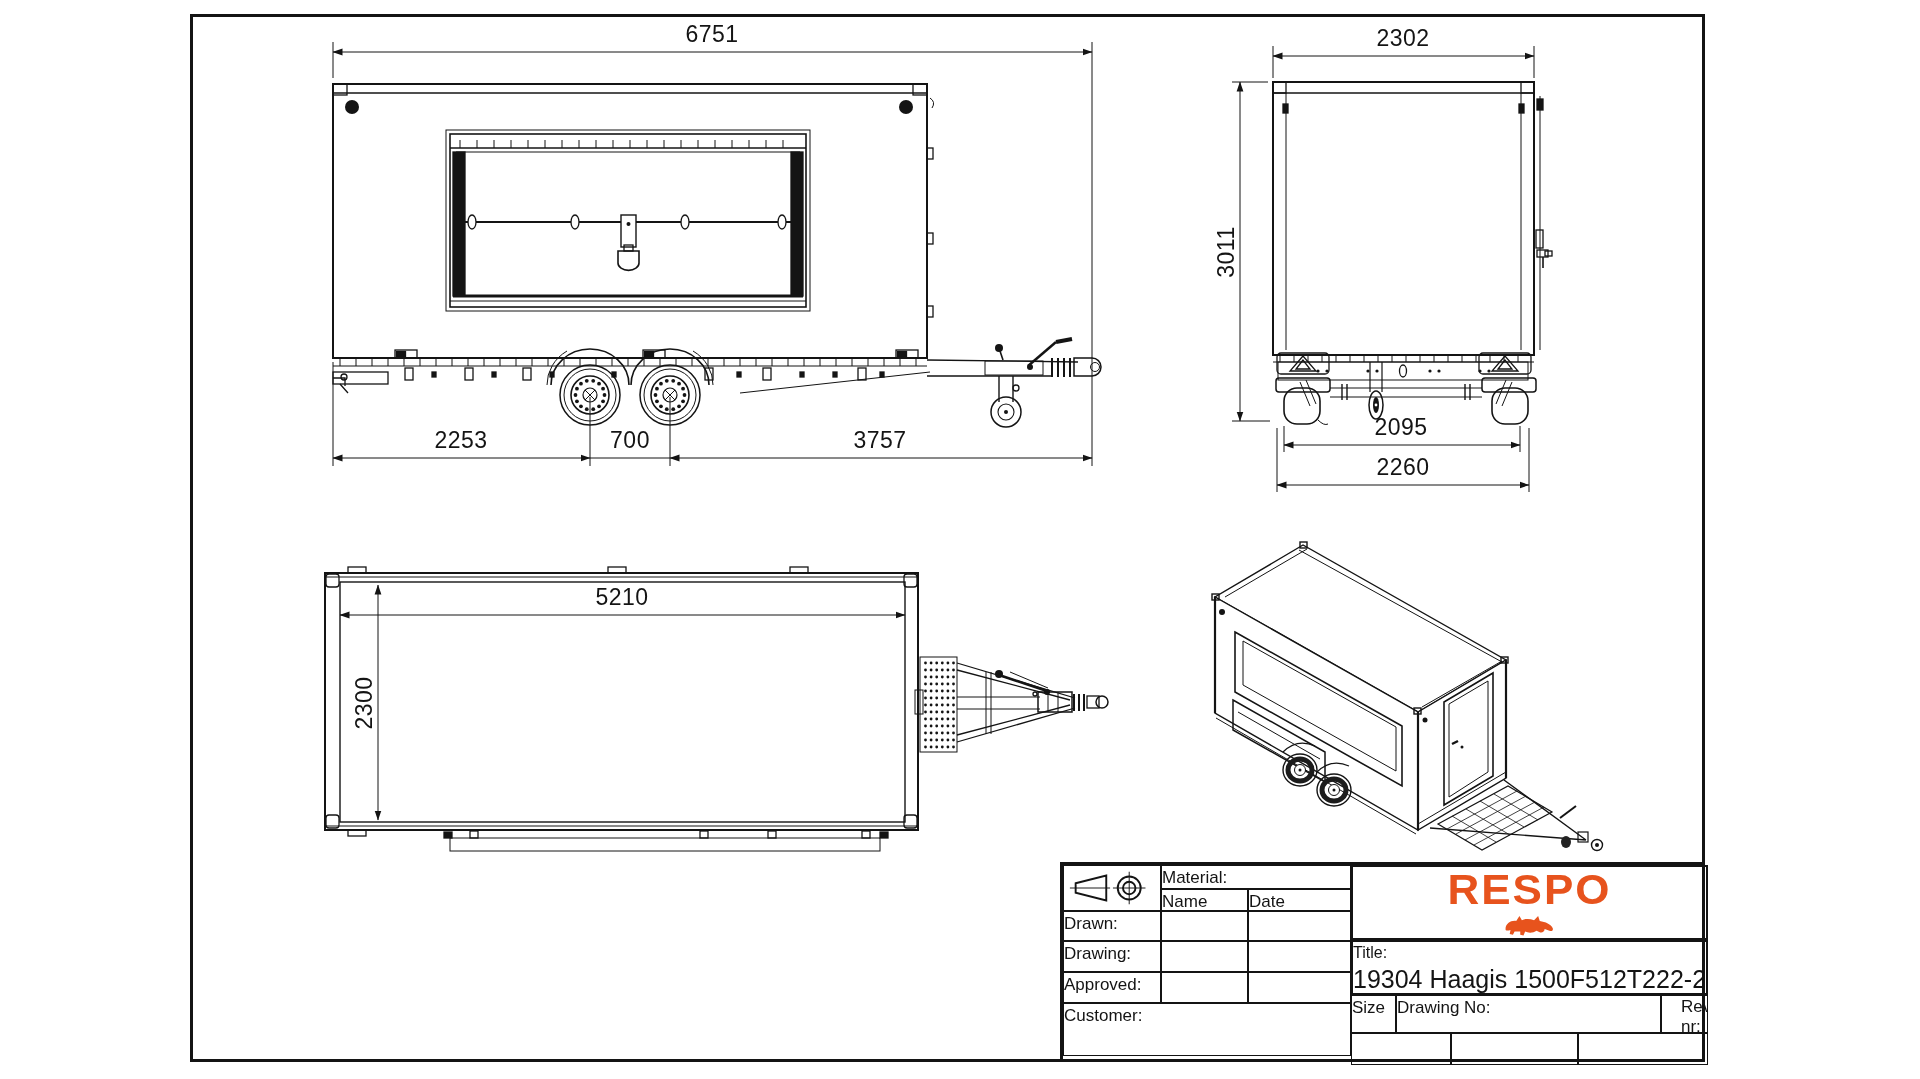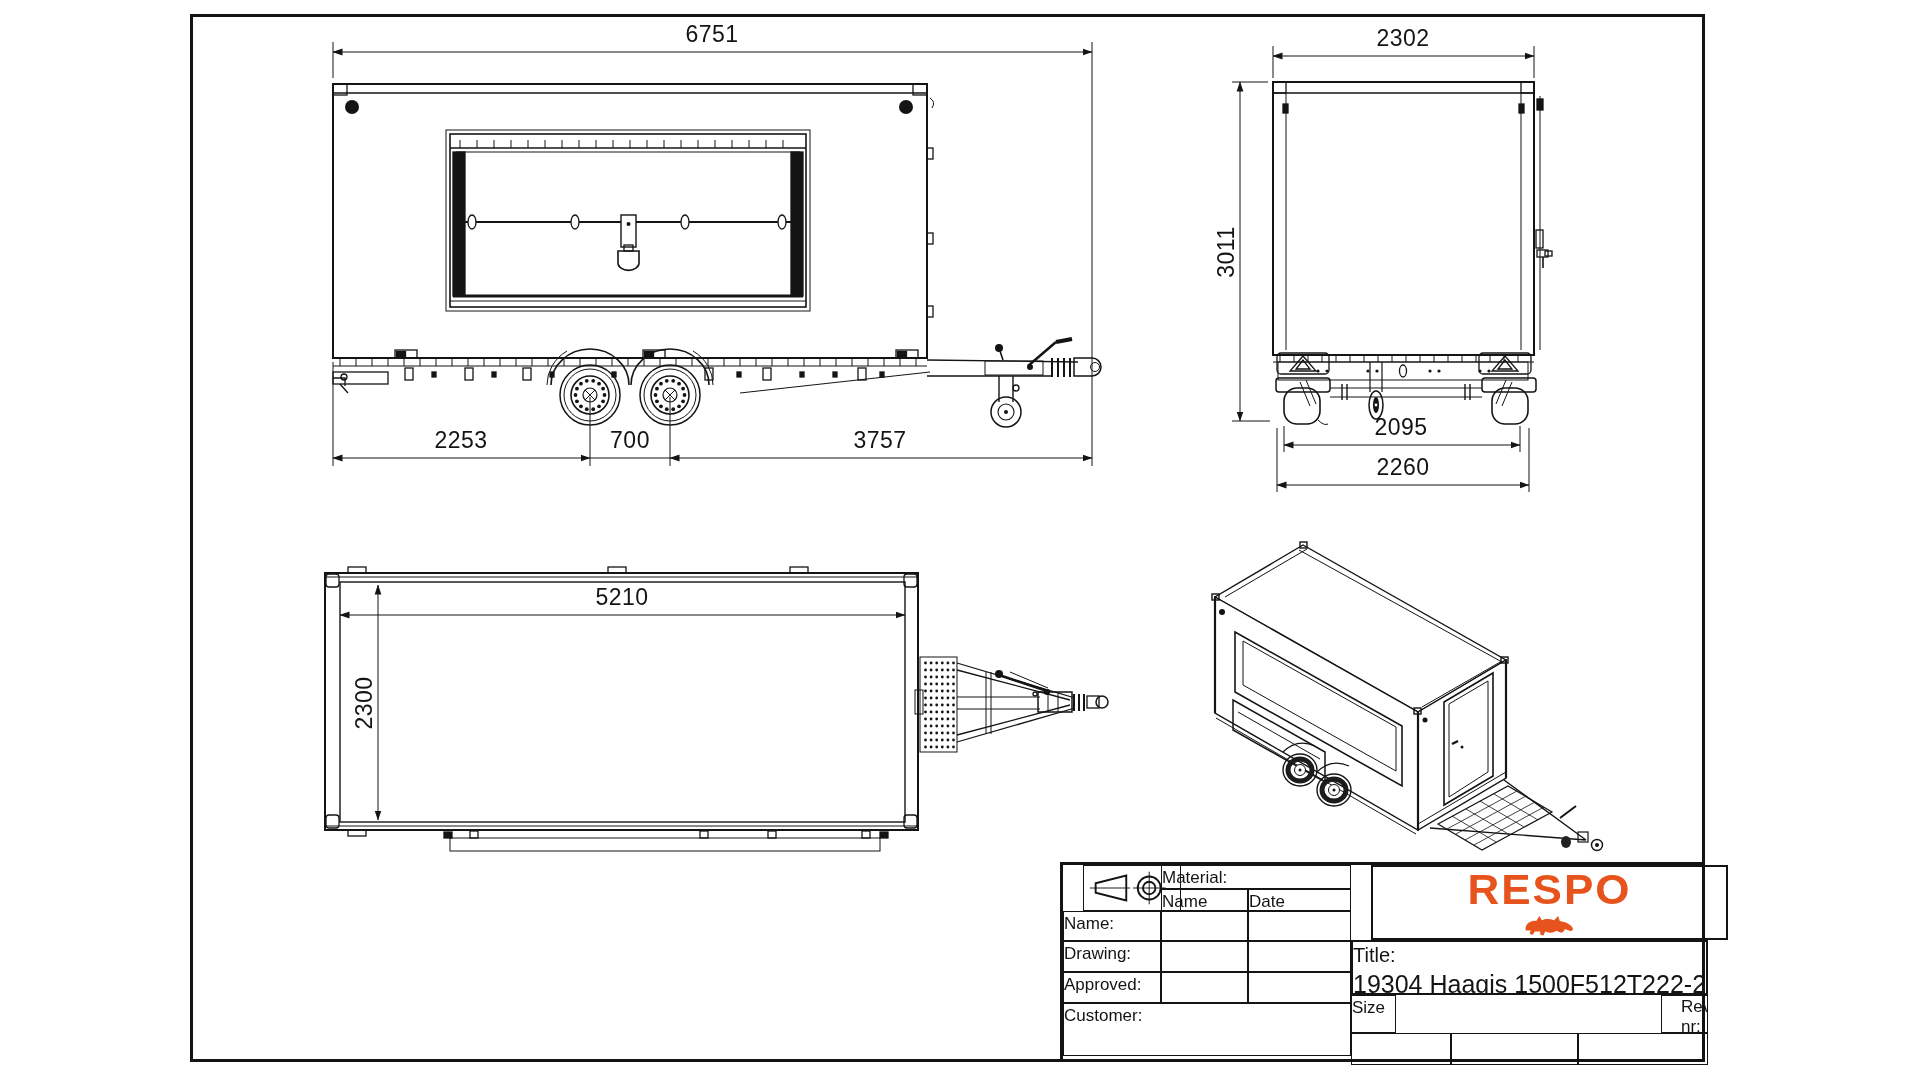--- a/index.html
+++ b/index.html
@@ -9,21 +9,21 @@
     border:3.5px solid #141414;box-sizing:border-box;background:#fff;}
   svg.art{position:absolute;left:0;top:0;width:1920px;height:1079px;}
   .dim{position:absolute;font-size:23px;line-height:1;white-space:nowrap;
     transform:translate(-50%,-100%);letter-spacing:.5px;}
   .dim.rot{transform:translate(-50%,-50%) rotate(-90deg);}
   
   .tb{position:absolute;left:1060px;top:862px;width:645px;height:200px;
     border:3px solid #141414;box-sizing:border-box;background:#fff;}
   .tb .cell{position:absolute;border:1.2px solid #141414;box-sizing:border-box;
     font-size:17px;padding:2px 0;overflow:hidden;}
-  .tb .nolab{padding:0;margin-left:20px;}
+  .tb .nolab{padding:0;}
   .tb-title-val{font-size:25px;margin-top:3px;white-space:nowrap;}
   .tb-small{font-size:12px;}
   .logo-wrap{display:flex;flex-direction:column;align-items:center;justify-content:flex-start;height:100%;}
   .respo-text{font-size:44px;font-weight:bold;letter-spacing:2px;line-height:1;
     transform:scaleY(.95);margin-top:1px;}
 </style>
 </head>
 <body>
 
 <div class="page">
@@ -535,21 +535,21 @@
           <circle cx="64" cy="17" r="6.5"></circle>
           <line x1="47" y1="17" x2="81" y2="17" stroke-width="1"></line>
           <line x1="64" y1="0" x2="64" y2="34" stroke-width="1"></line>
         </g>
       </svg>
     </div>
     <div class="cell" style="left:98px;top:0;width:190px;height:24px;">Material:</div>
     <div class="cell" style="left:98px;top:24px;width:87px;height:22px;">Name</div>
     <div class="cell" style="left:185px;top:24px;width:103px;height:22px;">Date</div>
 
-    <div class="cell" style="left:0;top:46px;width:98px;height:30px;">Name:</div>
+    <div class="cell" style="left:0;top:46px;width:98px;height:30px;">Drawn:</div>
     <div class="cell" style="left:98px;top:46px;width:87px;height:30px;"></div>
     <div class="cell" style="left:185px;top:46px;width:103px;height:30px;"></div>
 
     <div class="cell" style="left:0;top:76px;width:98px;height:31px;">Drawing:</div>
     <div class="cell" style="left:98px;top:76px;width:87px;height:31px;"></div>
     <div class="cell" style="left:185px;top:76px;width:103px;height:31px;"></div>
 
     <div class="cell" style="left:0;top:107px;width:98px;height:31px;">Approved:</div>
     <div class="cell" style="left:98px;top:107px;width:87px;height:31px;"></div>
     <div class="cell" style="left:185px;top:107px;width:103px;height:31px;"></div>
@@ -560,22 +560,23 @@
       <div class="logo-wrap">
         <div class="respo-text" style="color: rgb(231, 83, 29);">RESPO</div>
         <svg width="72" height="26" viewBox="0 0 72 32">
           <path class="bull" d="M6,22 C5,15 12,10 19,11 L23,5 L26,10 C30,8 36,8 41,10 L46,5 L48,11
             C55,12 62,15 64,20 C65,23 62,24 60,23 L54,21 C54,24 51,26 48,25 L44,23
             C40,26 34,26 30,24 L28,29 L24,28 L24,24 L17,24 L15,28 L11,27 L12,22 C9,23 7,23 6,22 Z" fill="#E7531D"></path>
         </svg>
       </div>
     </div>
     <div class="cell" style="left:288px;top:75px;width:357px;height:55px;border-width:2px;">
-      <div style="font-size:20px;">Title:</div>
+      <div style="font-size:16px;">Title:</div>
       <div class="tb-title-val">19304 Haagis 1500F512T222-220</div>
     </div>
     <div class="cell" style="left:288px;top:130px;width:45px;height:38px;">Size</div>
+    <div class="cell" style="left:333px;top:130px;width:265px;height:38px;">Drawing No:</div>
     <div class="cell tb-small" style="left:598px;top:130px;width:47px;height:38px;padding:1px 19px;">Rev nr:</div>
     <div class="cell" style="left:288px;top:168px;width:100px;height:32px;"></div>
     <div class="cell" style="left:388px;top:168px;width:127px;height:32px;"></div>
     <div class="cell" style="left:515px;top:168px;width:130px;height:32px;"></div>
   </div>
 </div>
 
 </body></html>

